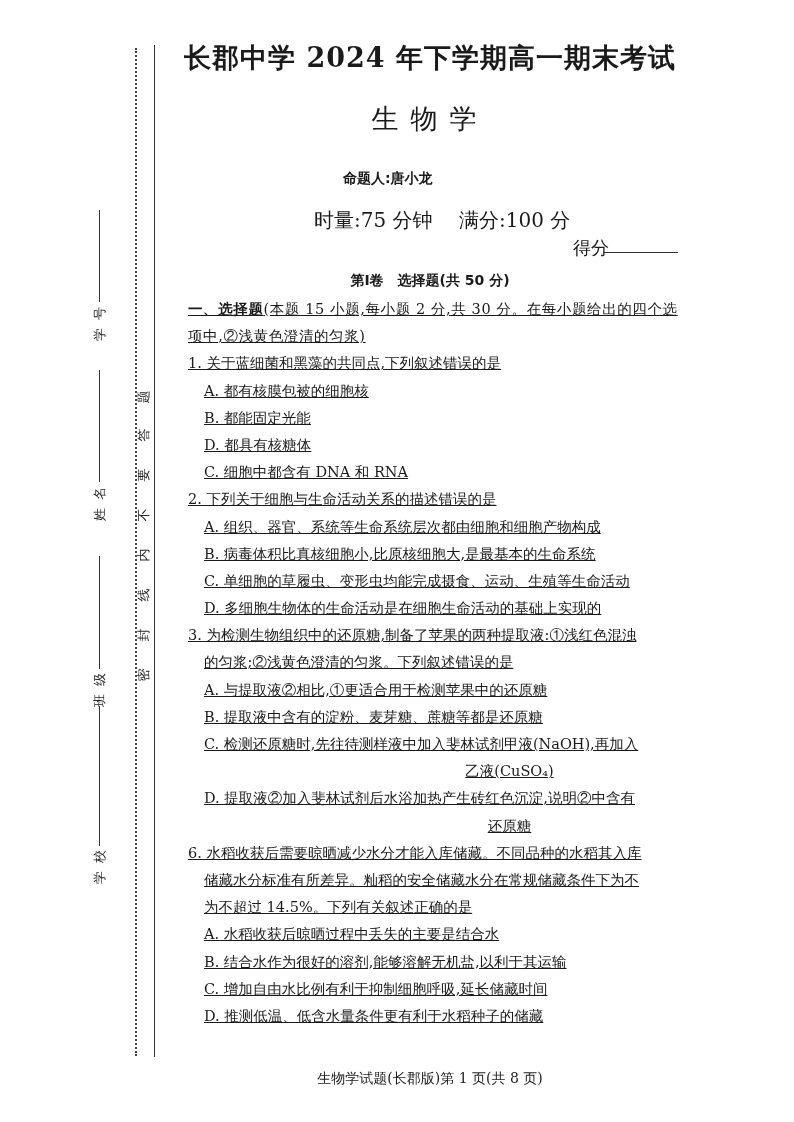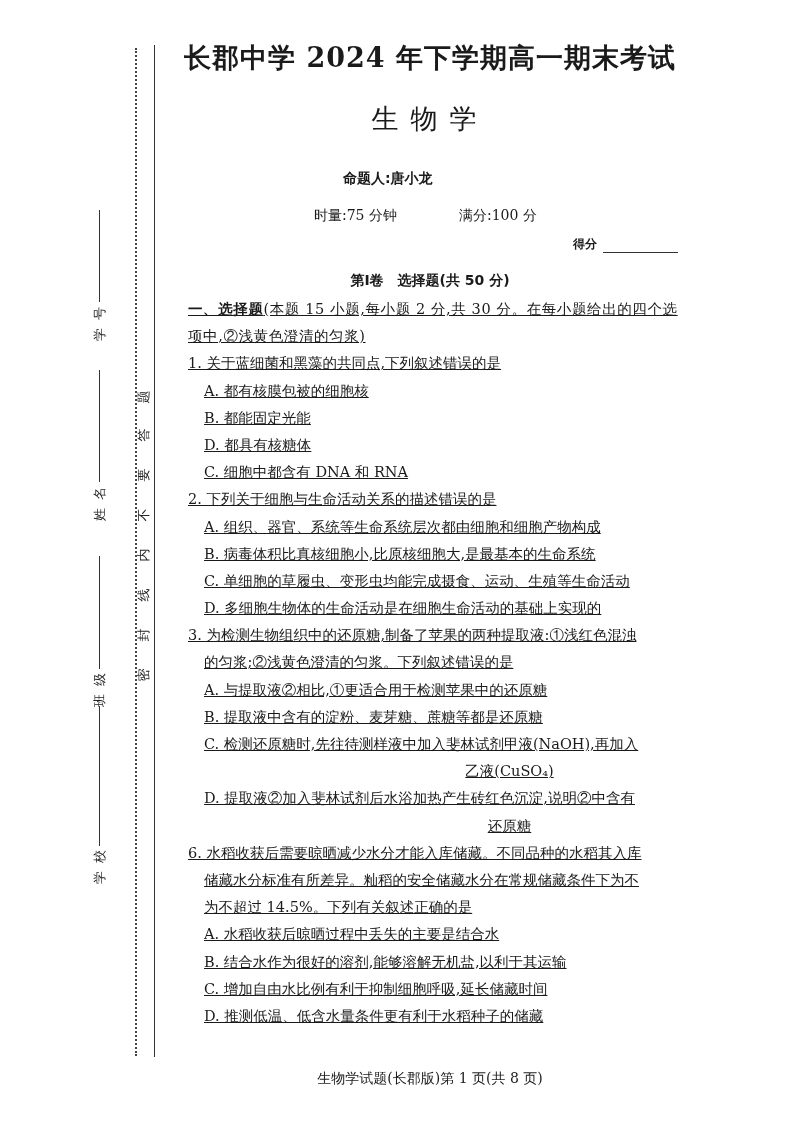--- a/index.html
+++ b/index.html
@@ -45,24 +45,24 @@
     position: absolute; left: 0; width: 860px; top: 101px; text-align: center;
     font-size: 27px; letter-spacing: 12px;
     font-family: "DejaVu Sans", "Liberation Sans", sans-serif;
   }
   .author {
     position: absolute; left: 303px; top: 170px; font-size: 14px; font-weight: bold;
     font-family: "DejaVu Sans", "Liberation Sans", sans-serif;
     margin-left: 40px;
   }
   .meta-line {
-    position: absolute; top: 207px; font-size: 14px;
+    position: absolute; top: 207px; font-size: 20px;
   }
   .score {
-    position: absolute; left: 573px; top: 236px; font-size: 12px; font-weight: bold;
+    position: absolute; left: 573px; top: 236px; font-size: 18px; font-weight: normal;
     font-family: "DejaVu Sans", "Liberation Sans", sans-serif;
   }
   .score-blank {
     position: absolute; left: 603px; top: 252px; width: 75px; border-top: 1px solid #333;
   }
   .section-title {
     position: absolute; left: 0; width: 860px; top: 272px; text-align: center;
     font-size: 14px; font-weight: bold;
     font-family: "DejaVu Sans", "Liberation Sans", sans-serif;
   }

